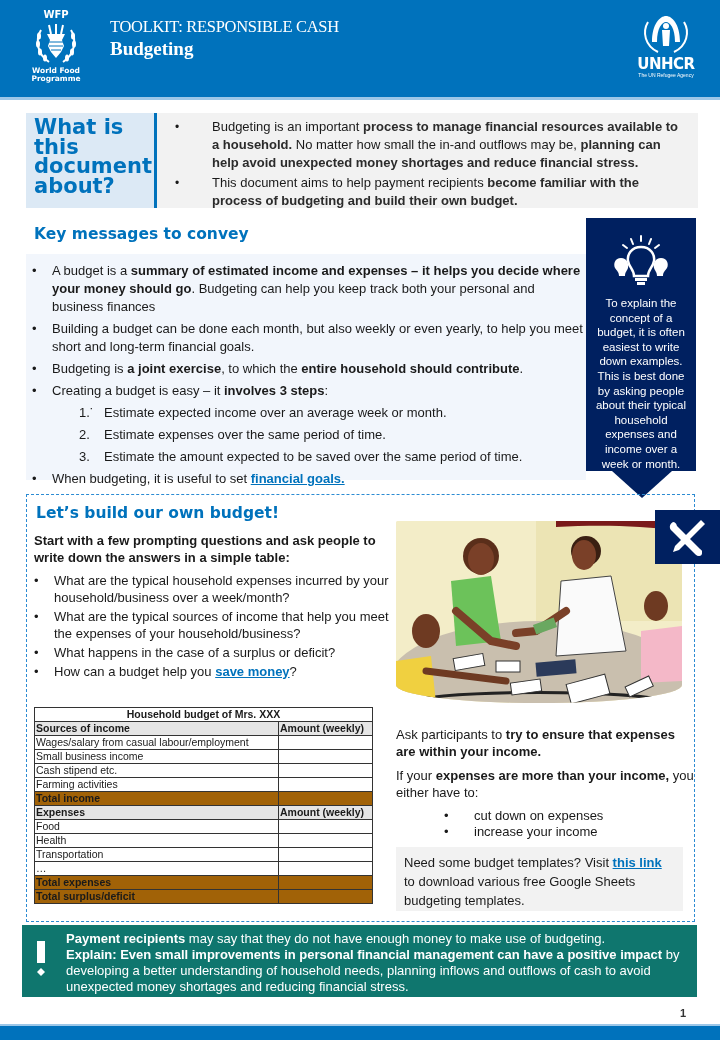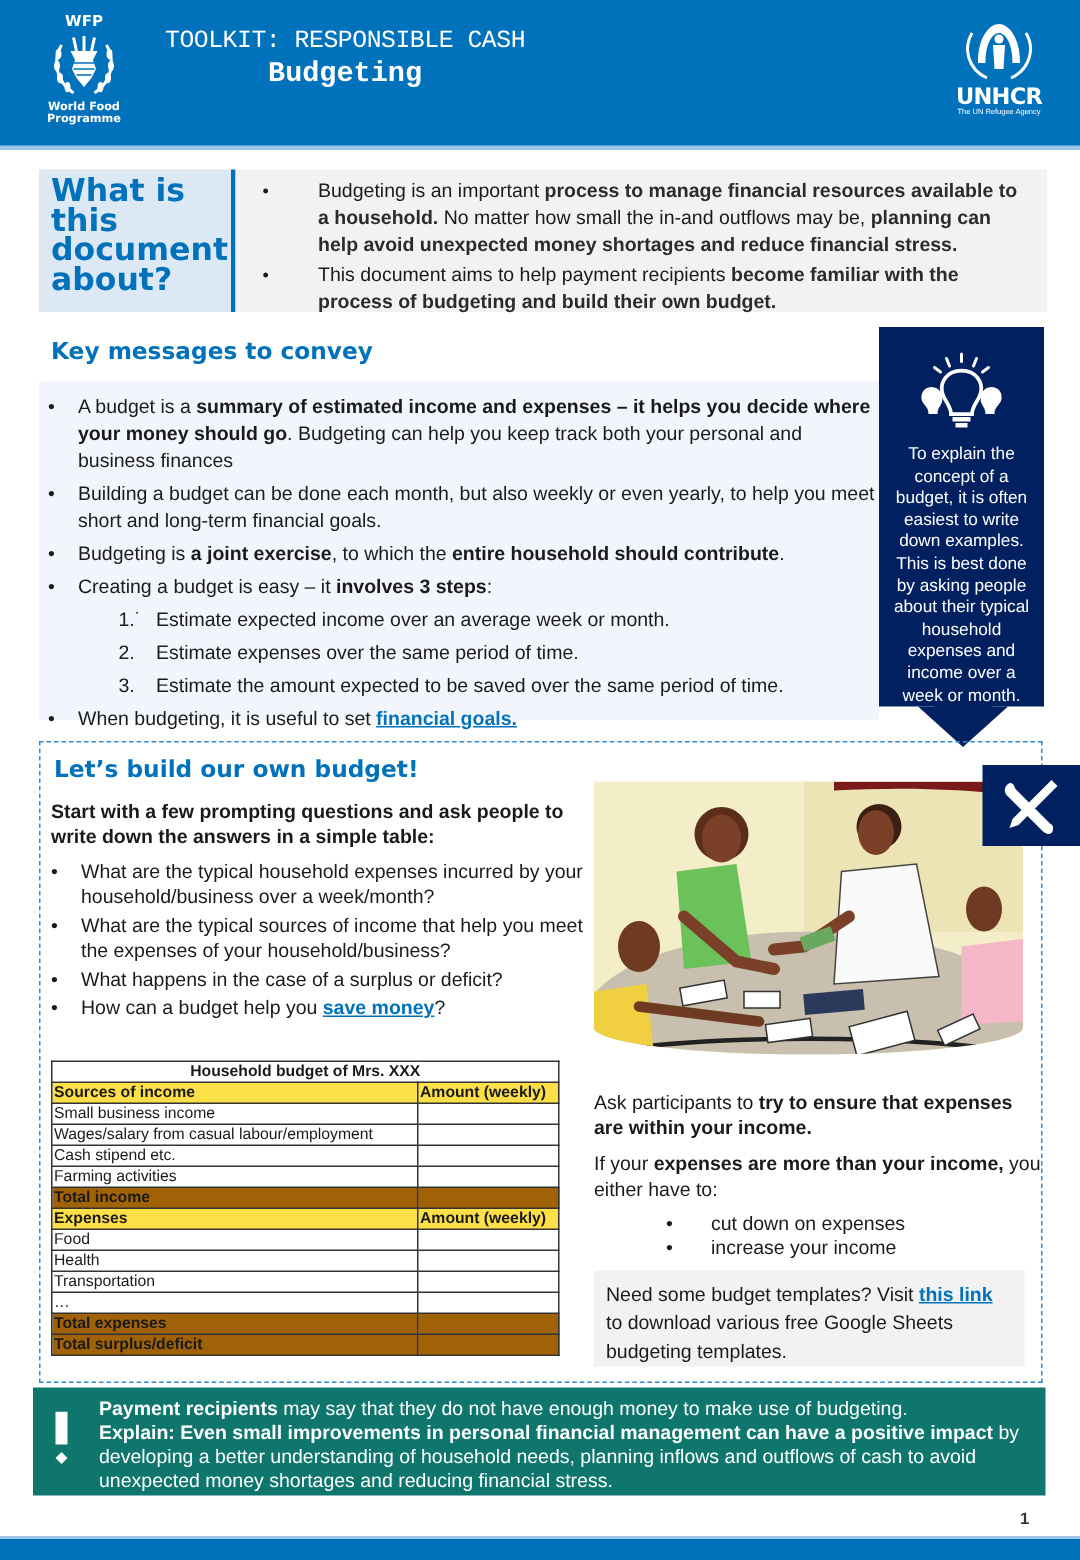--- a/index.html
+++ b/index.html
@@ -4,21 +4,21 @@
 <style>
   * { box-sizing: border-box; margin: 0; padding: 0; }
   html, body { width: 720px; height: 1040px; background: #ffffff; overflow: hidden; }
   body { font-family: "Liberation Sans", sans-serif; color: #1a1a1a; position: relative; }
 
   .header { position: absolute; left: 0; top: 0; width: 720px; height: 100px; background: #0072bc; border-bottom: 3px solid #9cc7e8; }
   .wfp-logo { position: absolute; left: 28px; top: 10px; width: 56px; height: 78px; color: #fff; text-align: center; }
   .wfp-logo .wfp-top { font-family: "DejaVu Sans", sans-serif; font-weight: bold; font-size: 10px; line-height: 10px; }
   .wfp-logo svg { display: block; margin: 2px auto 0; }
   .wfp-logo .wfp-name { font-family: "DejaVu Sans", sans-serif; font-weight: bold; font-size: 7.5px; line-height: 8px; margin-top: 1px; }
-  .header-text { position: absolute; left: 110px; top: 17px; color: #fff; font-family: Liberation Mono, monospace; text-align: center; }
+  .header-text { position: absolute; left: 110px; top: 17px; color: #fff; font-family: Liberation Serif, serif; }
   .header-kicker { font-size: 16.5px; line-height: 20px; letter-spacing: -0.3px; }
   .header-title { font-size: 19px; font-weight: bold; line-height: 24px; }
   .unhcr-logo { position: absolute; left: 634px; top: 12px; width: 64px; color: #fff; text-align: center; }
   .unhcr-logo svg { display: block; margin: 0 auto; }
   .unhcr-logo .u-name { font-family: "DejaVu Sans", sans-serif; font-weight: bold; font-size: 15px; line-height: 16px; letter-spacing: -0.5px; }
   .unhcr-logo .u-sub { font-size: 5px; line-height: 6px; }
 
   .about { position: absolute; left: 26px; top: 113px; width: 672px; height: 95px; display: flex; }
   .about-label { width: 131px; background: #dce9f5; color: #0072bc; font-family: "DejaVu Sans", sans-serif; font-weight: bold; font-size: 21px; line-height: 19.5px; padding: 5px 8px; border-right: 3px solid #0072bc; }
   .about-body { flex: 1; background: #f2f2f2; padding: 5px 10px 0 18px; font-size: 13px; line-height: 18px; }
@@ -48,21 +48,21 @@
   .build-q .bul { width: 20px; flex: none; }
 
   .illustration { position: absolute; left: 396px; top: 521px; width: 286px; height: 182px; background: #f7f0d0; border-radius: 2px 2px 50% 50% / 2px 2px 18px 18px; overflow: hidden; }
 
   .tools-badge { position: absolute; left: 655px; top: 510px; width: 65px; height: 54px; background: #002060; }
 
   .budget-table { position: absolute; left: 34px; top: 707px; width: 339px; border-collapse: collapse; font-size: 10.5px; line-height: 12.5px; }
   .budget-table td { border: 1px solid #333; padding: 0 1px; height: 14px; margin-left: 20px; }
   .budget-table .c2 { width: 94px; }
   .budget-table .title-cell { text-align: center; font-weight: bold; }
-  .budget-table .hdr td { background: #fde047; font-weight: bold; }
+  .budget-table .hdr td { background: #e5e5e5; font-weight: bold; }
   .budget-table .tot td { background: #a16207; font-weight: bold; }
 
   .ask { position: absolute; left: 396px; top: 726px; width: 300px; font-size: 13px; line-height: 17px; }
   .ask p { margin-bottom: 7px; }
   .ask .sub { margin: 4px 0 0 48px; }
   .ask .sub .it { display: flex; line-height: 16px; }
   .ask .sub .bul { width: 30px; flex: none; }
   .templates { position: absolute; left: 396px; top: 847px; width: 287px; height: 64px; background: #f2f2f2; font-size: 13px; line-height: 19px; padding: 6px 8px; }
 
   .warn { position: absolute; left: 22px; top: 925px; width: 675px; height: 72px; background: #0f766e; color: #fff; font-size: 13px; line-height: 16px; padding: 6px 10px 0 44px; }
@@ -265,25 +265,25 @@
 <table class="budget-table">
   <tbody>
       <tr>
         <td colspan="2" class="title-cell">Household budget of Mrs. XXX</td>
       </tr>
   <tr class="hdr">
         <td>Sources of income</td>
         <td class="c2">Amount (weekly)</td>
       </tr>
   <tr>
+        <td>Wages/salary from casual labour/employment</td>
+        <td class="c2"></td>
+      </tr>
+  <tr>
         <td>Small business income</td>
-        <td class="c2"></td>
-      </tr>
-  <tr>
-        <td>Wages/salary from casual labour/employment</td>
         <td class="c2"></td>
       </tr>
   <tr>
         <td>Cash stipend etc.</td>
         <td class="c2"></td>
       </tr>
   <tr>
         <td>Farming activities</td>
         <td class="c2"></td>
       </tr>

